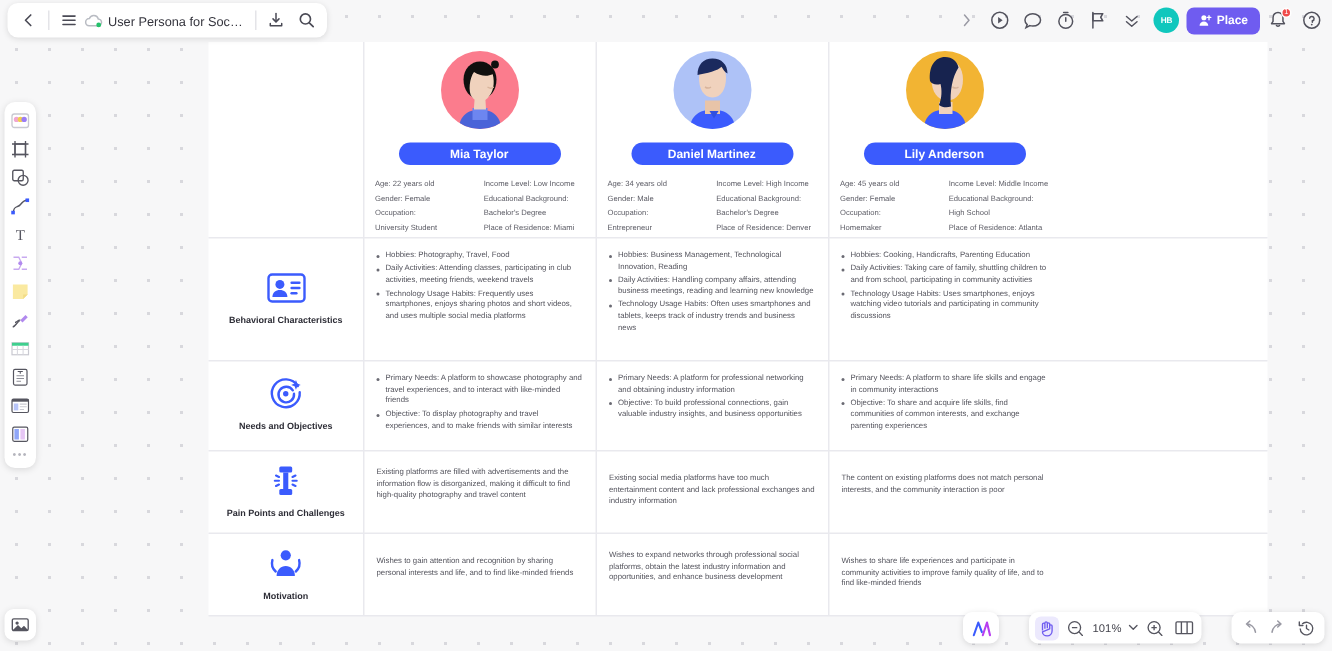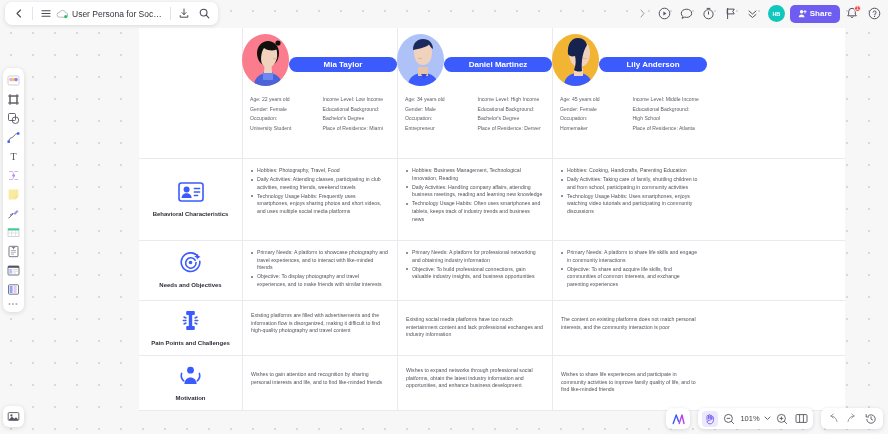--- a/index.html
+++ b/index.html
@@ -88,21 +88,21 @@
   .rail-bottom {
     position: absolute; left: 3px; top: 406px;
     width: 21px; height: 21px; background: #fff; border-radius: 6px;
     box-shadow: 0 1px 5px rgba(0,0,0,.13);
     display: flex; align-items: center; justify-content: center; z-index: 30;
   }
 
   
   .bottombar {
     position: absolute; right: 5px; bottom: 5px; height: 21px;
-    display: flex; align-items: center; gap: 8px; z-index: 35; margin-left: 25px;
+    display: flex; align-items: center; gap: 20px; z-index: 35; margin-left: 25px;
   }
   .bb-group {
     height: 21px; background: #fff; border-radius: 6px;
     box-shadow: 0 1px 4px rgba(0,0,0,.13);
     display: flex; align-items: center; padding: 0 4px; gap: 3px;
   }
   .bb-btn {
     width: 16px; height: 16px; display: flex; align-items: center; justify-content: center;
     border-radius: 4px; color: #55555f; font-size: 9px;
   }
@@ -133,21 +133,21 @@
     color: #fff; font-size: 9.5px; font-weight: 700; line-height: 13px;
     letter-spacing: .3px; padding-left: 10px;
   }
 
   
   .grid { position: absolute; left: 0; top: 0; width: 706px; height: 382px; }
   .col-line { position: absolute; top: 0; width: 1px; background: #e9e9ee; }
   .row-line { position: absolute; left: 0; width: 706px; height: 1px; background: #e9e9ee; }
 
   .hdr-cell { position: absolute; top: 0; height: 130px; }
-  .av-wrap { display: flex; flex-direction: row; align-items: center; padding-top: 6px; }
+  .av-wrap { display: flex; flex-direction: column; align-items: center; padding-top: 6px; }
   .avatar {
     width: 52px; height: 52px; border-radius: 50%;
     position: relative; overflow: hidden;
   }
   .name-pill {
     margin-top: 9px; height: 15px; min-width: 108px;
     background: #3b5bfd; color: #fff; border-radius: 9px;
     display: flex; align-items: center; justify-content: center;
     font-size: 8px; font-weight: 600; padding: 0 10px;
   }
@@ -275,21 +275,21 @@
       </div>
       <div class="avatar-chip">HB</div>
       <div class="share-btn">
         <span>
           <svg width="9" height="9" viewBox="0 0 9 9">
               <circle cx="3.6" cy="2.8" r="1.7" fill="#fff"></circle>
               <path d="M.7 8.2c0-1.7 1.3-2.8 2.9-2.8s2.9 1.1 2.9 2.8z" fill="#fff"></path>
               <path d="M7 1.4v2.8M5.8 2.6h2.4" stroke="#fff" stroke-width=".9" stroke-linecap="round"></path>
             </svg>
         </span>
-        <span>Share</span>
+        <span>Place</span>
       </div>
       <div class="tb-btn bell-wrap">
         <svg width="12" height="13" viewBox="0 0 12 13">
             <path d="M6 1.3a3.3 3.3 0 0 1 3.3 3.3v2.6l1 1.6H1.7l1-1.6V4.6A3.3 3.3 0 0 1 6 1.3z" fill="none" stroke="#53535e" stroke-width="1" stroke-linejoin="round"></path>
             <path d="M4.8 9.6a1.25 1.25 0 0 0 2.4 0" fill="none" stroke="#53535e" stroke-width="1"></path>
           </svg>
         <span class="bell-dot">1</span>
       </div>
       <div class="tb-btn">
         <svg width="13" height="13" viewBox="0 0 13 13">

